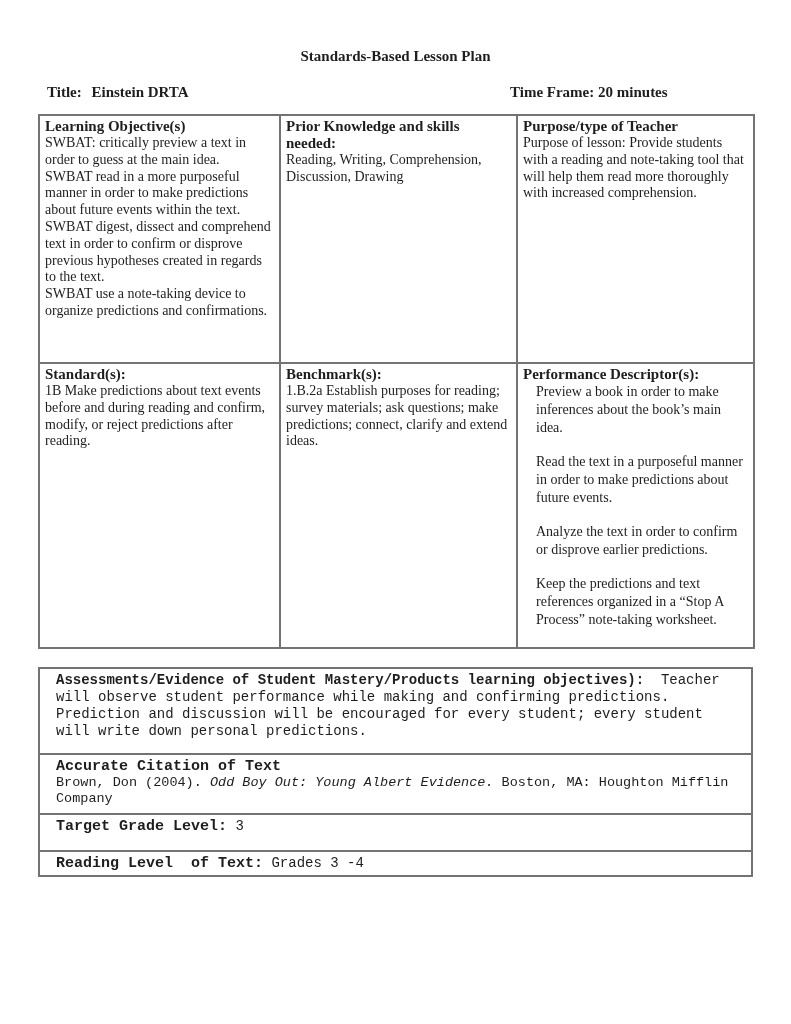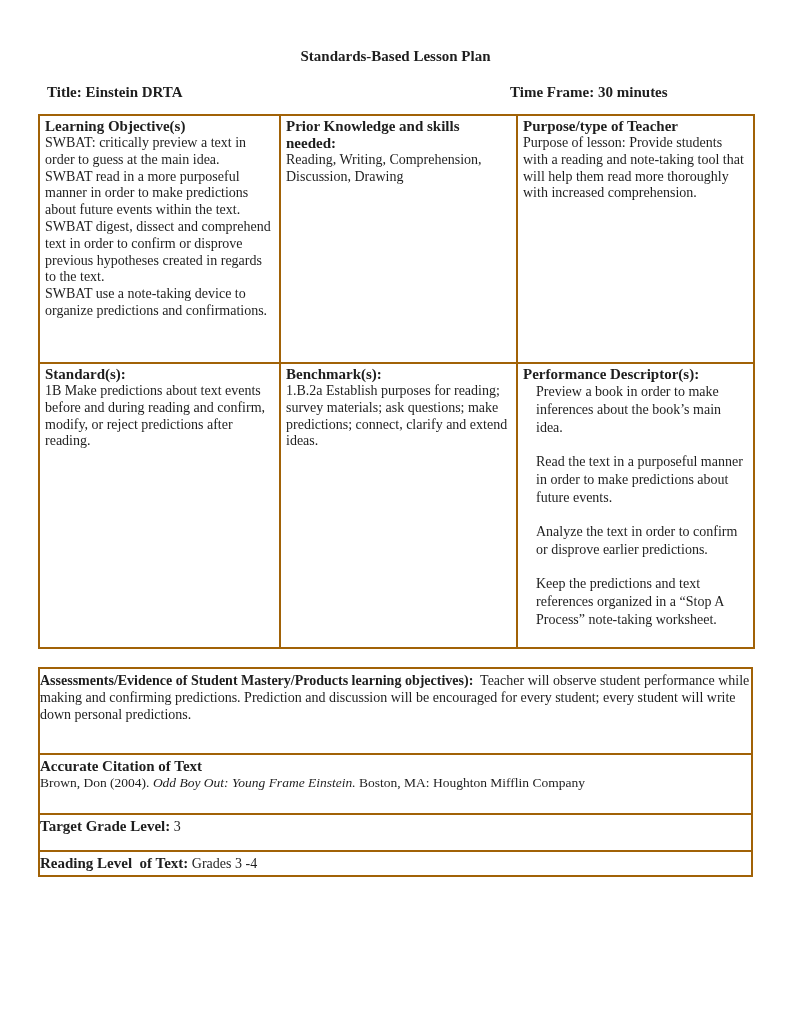--- a/index.html
+++ b/index.html
@@ -18,69 +18,69 @@
   }
   .info-row { position: relative; height: 15px; }
   .info-row.r1 { margin-top: 21px; }
   .info-row.r2 { margin-top: 20px; }
   .info-item { position: absolute; top: 0; font-size: 15px; font-weight: bold; white-space: nowrap; }
   .pos-teacher { left: 47px; }
   .pos-grade { left: 360px; }
   .pos-subject { left: 510px; }
   .pos-lessontitle { left: 47px; }
   .pos-timeframe { left: 510px; }
-  .pos-lessontitle .val { }
+  .pos-lessontitle .val { margin-left: 6px; }
 
   table.grid {
     border-collapse: collapse;
     table-layout: fixed;
     width: 715px;
     margin-left: 38px;
   }
   table.grid td {
-    border: 2px solid #a16207;
+    border: 2px solid #737373;
     vertical-align: top;
     padding: 2px 5px;
     box-sizing: border-box;
     overflow: hidden;
   }
   table.main { margin-top: 15px; }
   table.main td.row1 { height: 248px; }
   table.main td.row2 { height: 235px; }
   col.c1 { width: 241px; } col.c2 { width: 237px; } col.c3 { width: 237px; }
 
   .cell-h { font-size: 15px; font-weight: bold; line-height: 17px; }
   .cell-b, .swbat-line { font-size: 14px; line-height: 16.8px; }
   .pd-item { font-size: 14px; line-height: 18px; margin: 0 0 16px 13px; }
 
   table.details { margin-top: 18px; }
   td.r-assess { height: 86px; }
   td.r-cite { height: 60px; }
   td.r-summary { height: 37px; }
   td.r-target { height: 37px; }
   td.r-reading { height: 18px; }
-  table.details td { padding: 3px 0; }
+  table.details td { padding: 3px 16px; font-family: Liberation Mono, monospace; }
 
   .pw { white-space: pre-wrap; font-size: 14px; line-height: 17px; }
   .b { font-weight: bold; }
   .b15 { font-weight: bold; font-size: 15px; }
   .it { font-style: italic; }
   .cite-line { font-size: 13.5px; line-height: 16px; }
 </style>
 </head>
 <body>
 
 <div class="page">
 
   <h1 class="doc-title">Standards-Based Lesson Plan</h1>
 
 
   <div class="info-row r2">
     <span class="info-item pos-lessontitle"><span>Title:</span> <span class="val">Einstein DRTA</span></span>
-    <span class="info-item pos-timeframe"><span>Time Frame:</span> <span class="val">30 minutes</span></span>
+    <span class="info-item pos-timeframe"><span>Time Frame:</span> <span class="val">20 minutes</span></span>
   </div>
 
   <table class="grid main">
     <colgroup>
         <col class="c1">
         <col class="c2">
         <col class="c3">
       </colgroup>
     <tbody>
         <tr>
@@ -123,21 +123,21 @@
   <table class="grid details">
     <tbody>
         <tr>
       <td class="r-assess">
         <div class="pw"><span class="b">Assessments/Evidence of Student Mastery/Products learning objectives):</span><span>  Teacher will observe student performance while making and confirming predictions. Prediction and discussion will be encouraged for every student; every student will write down personal predictions.</span></div>
       </td>
     </tr>
     <tr>
       <td class="r-cite">
         <div class="b15">Accurate Citation of Text</div>
-        <div class="pw cite-line"><span>Brown, Don (2004). </span><span class="it">Odd Boy Out: Young Frame Einstein.</span><span> Boston, MA: Houghton Mifflin Company</span></div>
+        <div class="pw cite-line"><span>Brown, Don (2004). </span><span class="it">Odd Boy Out: Young Albert Evidence.</span><span> Boston, MA: Houghton Mifflin Company</span></div>
       </td>
     </tr>
     <tr>
       <td class="r-target">
         <div class="pw"><span class="b15">Target Grade Level:</span><span> 3</span></div>
       </td>
     </tr>
     <tr>
       <td class="r-reading">
         <div class="pw"><span class="b15">Reading Level  of Text:</span><span> Grades 3 -4</span></div>

